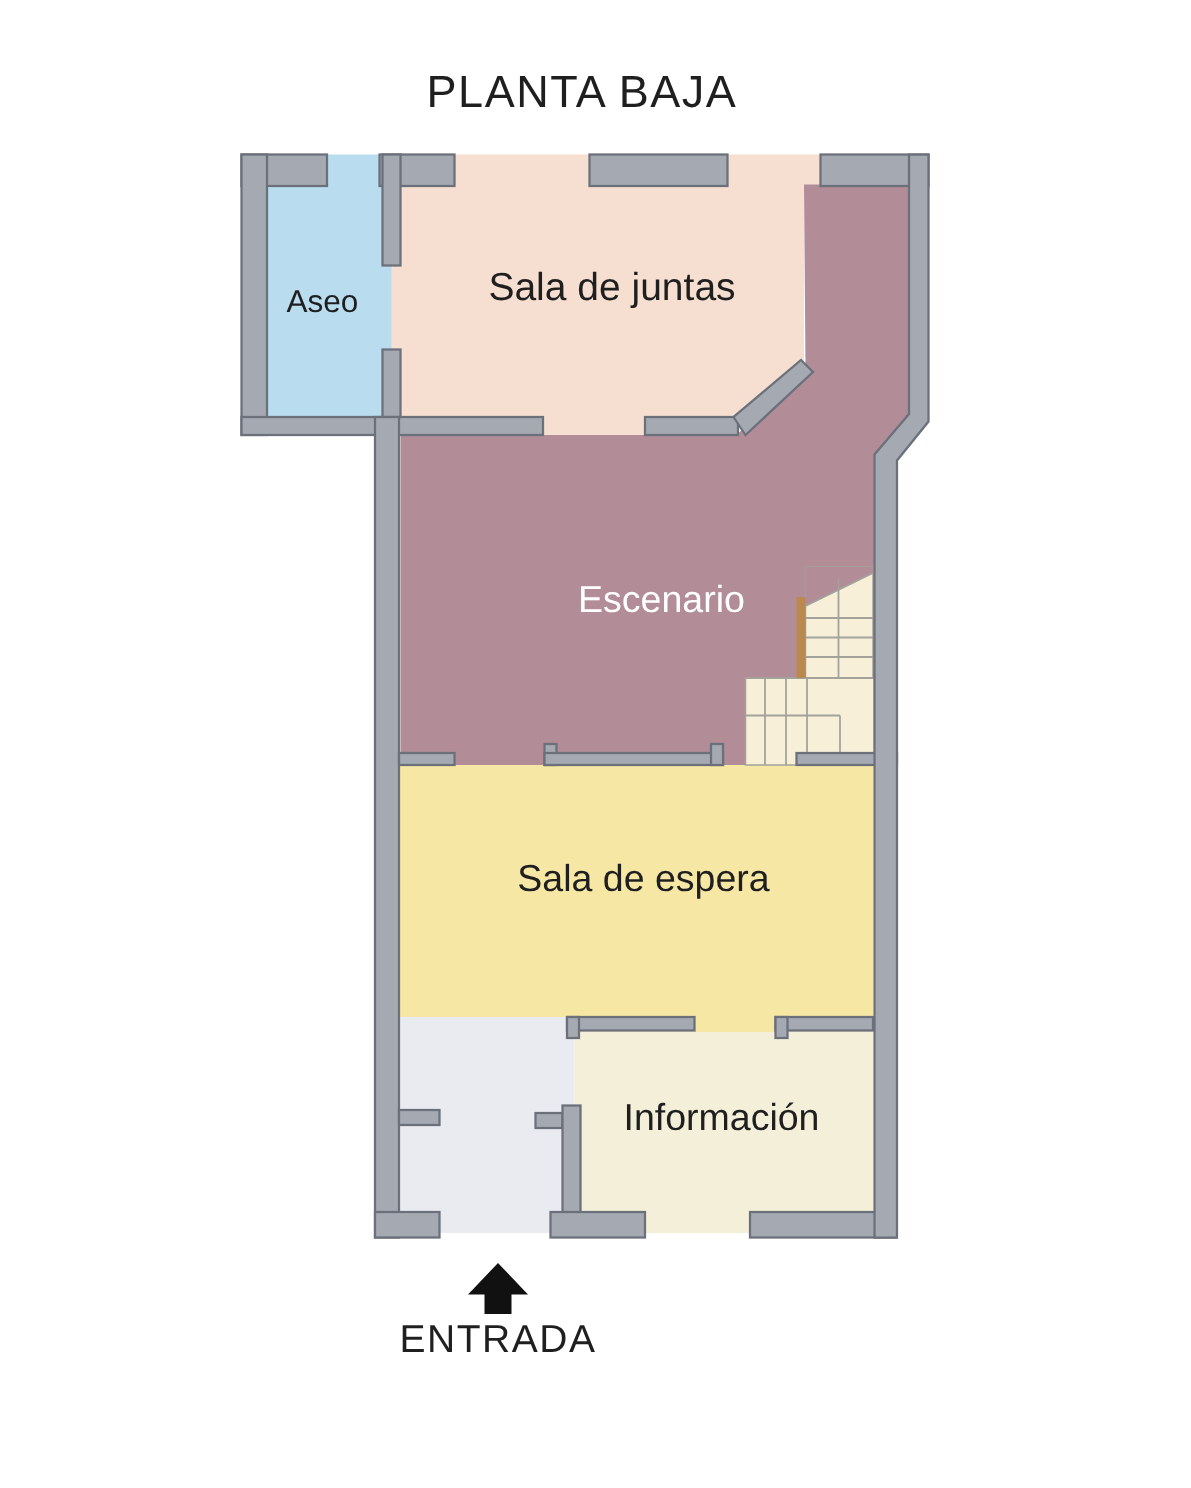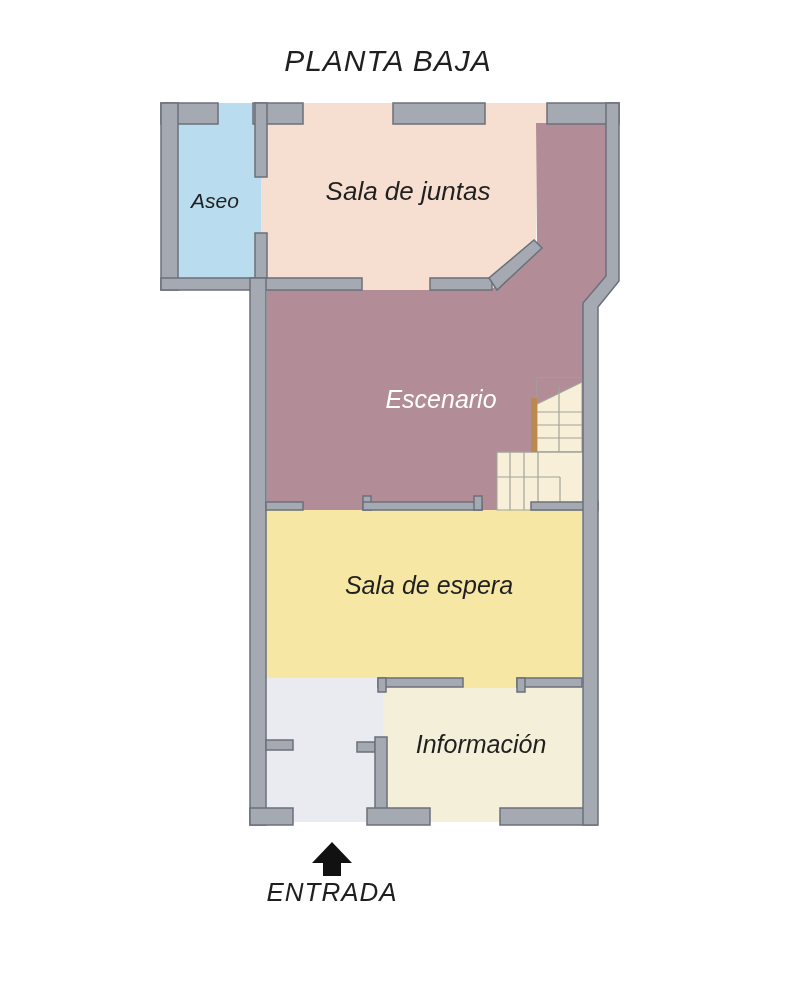--- a/index.html
+++ b/index.html
@@ -9,21 +9,20 @@
     width: 794px;
     height: 992px;
     font-family: "Liberation Sans", sans-serif;
   }
   .stage {
     position: relative;
     width: 794px;
     height: 992px;
     background: #ffffff;
     overflow: hidden;
-    font-style: italic;
   }
   svg { display: block; }
   text {
     font-family: "Liberation Sans", sans-serif;
   }
   .title-text { font-size: 30px; letter-spacing: 1px; }
   .room-label { font-size: 25px; }
   .room-label-sm { font-size: 21px; }
   .room-label-lg { font-size: 26px; }
   .entrance-text { font-size: 26px; letter-spacing: 1px; }

